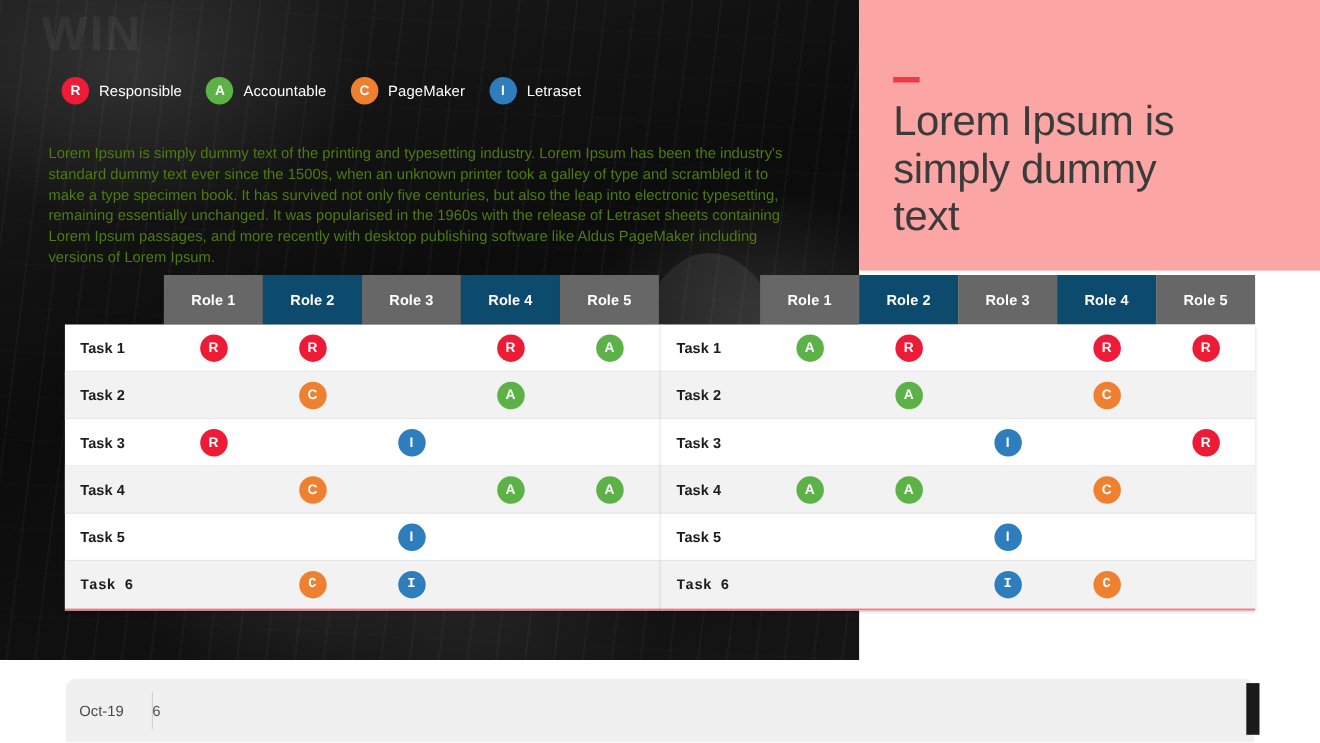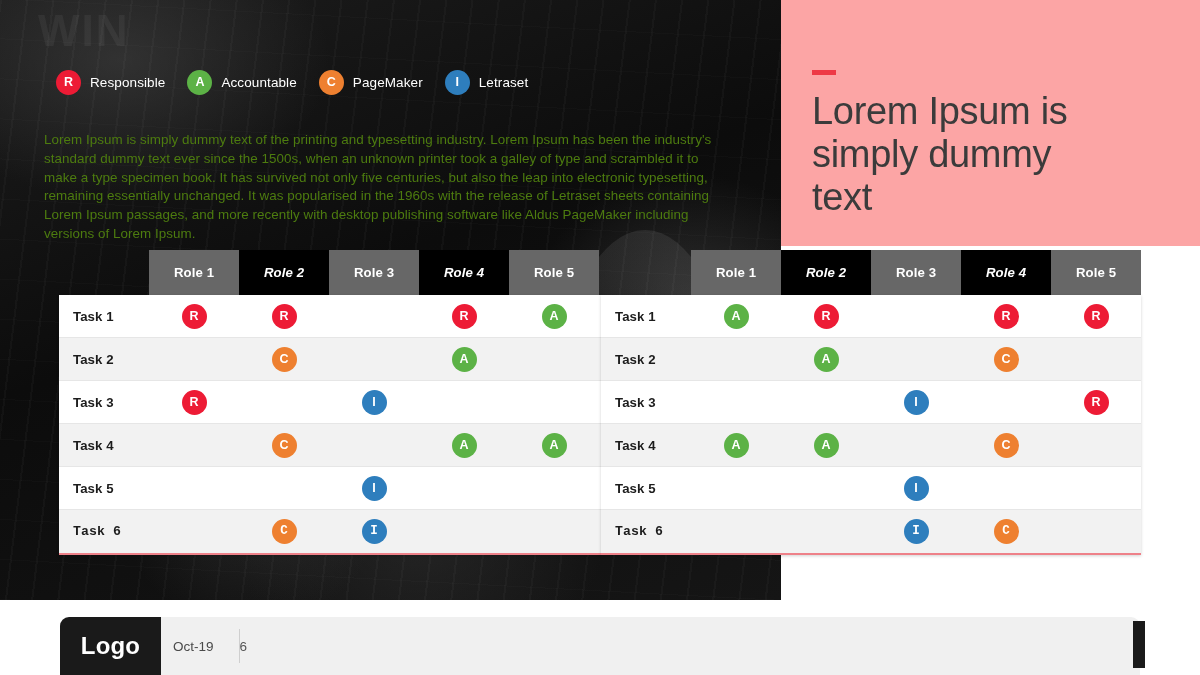--- a/index.html
+++ b/index.html
@@ -151,21 +151,21 @@
     height: 45px;
     display: flex;
     align-items: center;
     justify-content: center;
     color: #ffffff;
     font-size: 13.2px;
     font-weight: 700;
     letter-spacing: .1px;
   }
   .raci-head-cell.light { background: #676767; }
-  .raci-head-cell.dark  { background: #000000; font-style: italic; }
+  .raci-head-cell.dark  { background: #0c4a6e; }
 
   .raci-card {
     position: absolute;
     top: 45px;
     background: #ffffff;
     box-shadow: 0 1px 3px rgba(0,0,0,.18);
     border-bottom: 2px solid #EE8189;
   }
   .raci-row {
     display: flex;
@@ -453,20 +453,19 @@
           </div>
           <div class="raci-cell" style="width: 90px;">
             <span class="badge C">C</span>
           </div>
           <div class="raci-cell" style="width: 90px;"></div>
         </div>
       </div>
     </div>
 
   <div class="footer">
-    <div class="footer-logo">Logo</div>
     <div class="footer-date">Oct-19</div>
     <div class="footer-divider"></div>
     <div class="footer-page">6</div>
   </div>
   <div class="footer-endcap"></div>
 
 </div>
 
 </body></html>

